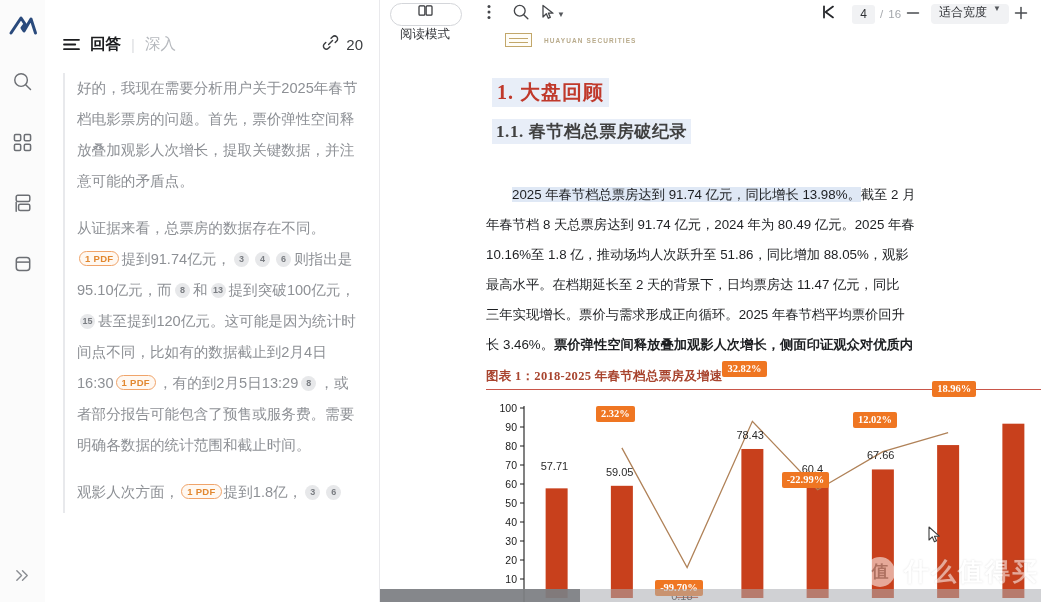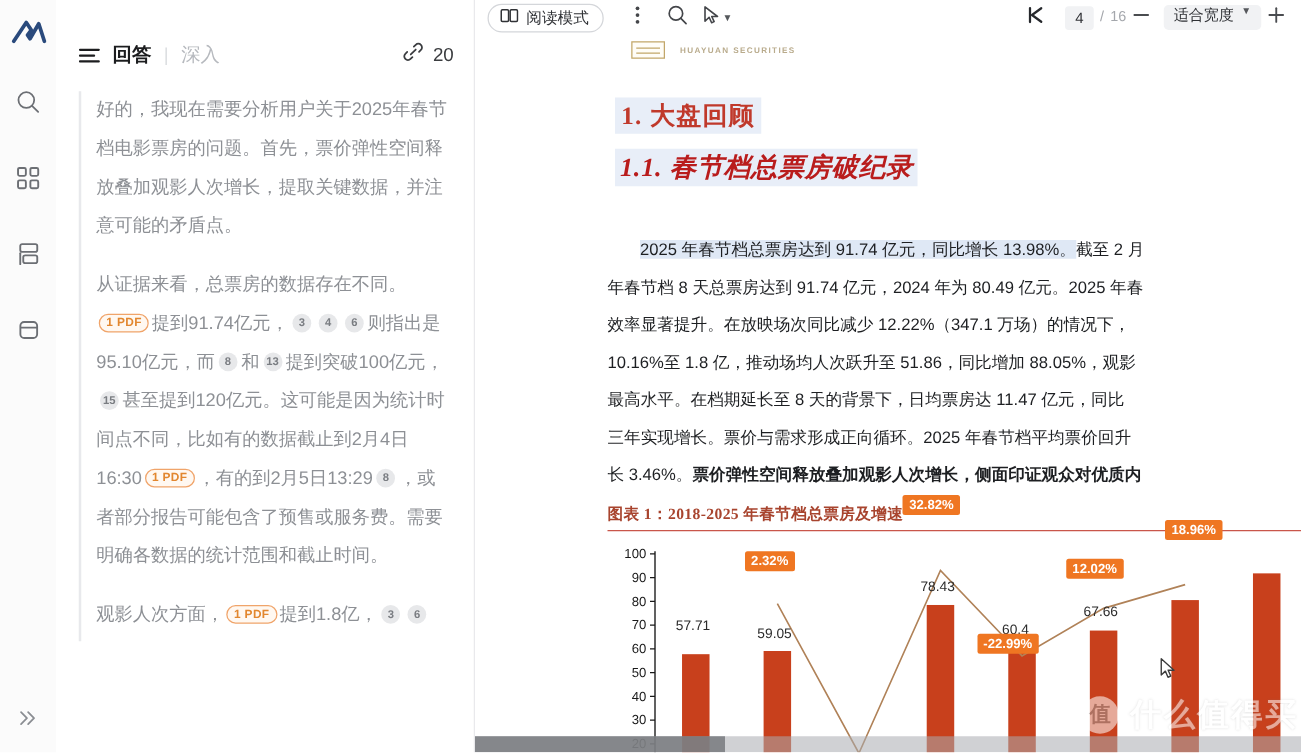--- a/index.html
+++ b/index.html
@@ -92,21 +92,21 @@
   .doc-pane { flex: 1 1 auto; height: 602px; position: relative; background:#fff; overflow:hidden; }
 
   .doc-toolbar {
     height: 28px; display:flex; align-items:center; gap: 0;
     padding: 0 8px 0 10px; background:#fff; position:relative; z-index:5;
   }
   .read-mode-btn {
     display:flex; align-items:center; gap:6px;
     height: 23px; padding: 0 11px 0 9px;
     border:1px solid #d4d6da; border-radius: 12px;
-    font-size: 12.5px; color:#303236; cursor:pointer; background:#fff;
+    font-size: 12.5px; color:#303236; cursor:pointer; background:#fff;flex-direction:column;
   }
   .tb-icon {
     width: 26px; height: 23px; display:flex; align-items:center; justify-content:center;
     color:#44464a; cursor:pointer; margin-left: 6px;
   }
   .tb-gap { width: 8px; }
   .caret-sm { font-size: 8px; color:#55585c; margin-left:1px; }
   .tb-right { margin-left: auto; display:flex; align-items:center; gap:0; }
   .page-box {
     min-width: 23px; height: 19px; background:#f1f2f4; border-radius:3px;
@@ -142,24 +142,23 @@
   .logo-text { font-size: 6.5px; letter-spacing: 1.1px; color:#b9ab8c; font-weight:700; }
 
   .h1-doc {
     margin: 28px 0 0 112px; display:inline-block;
     font-size: 20px; font-weight: 700; color:#c0392b;
     background: #e8eef8; padding: 1px 5px; letter-spacing: 1px;
     font-family: "Liberation Serif", "DejaVu Serif", serif;
   }
   .h2-doc {
     margin: 12px 0 0 112px; display:inline-block;
-    font-size: 21px; font-weight:700; color:#b91c1c;
+    font-size: 17px; font-weight:700; color:#404040;
     background:#e8eef8; padding: 1px 4px; letter-spacing:.6px;
     font-family: "Liberation Serif", "DejaVu Serif", serif;
-    font-style: italic;
   }
   .doc-body { margin: 16px 0 0 106px; padding-right: 0; }
   .doc-body p {
     font-size: 13.3px; line-height: 30px; color:#1d1f22; white-space: nowrap;
   }
   .doc-body p.indent { text-indent: 26px; margin-top: 36px; }
   .hl { background:#dfe8f5; }
   .bold-run { font-weight: 700; }
 
   .fig-title {
@@ -167,21 +166,21 @@
     font-family: "Liberation Serif","DejaVu Serif",serif; letter-spacing:.3px;
     border-bottom: 1.2px solid #c9564a; display:block; padding-bottom: 4px; width: 560px;
   }
 
   
   .chart-wrap { position:relative; margin: 8px 0 0 106px; width: 560px; height: 235px; }
   .chart-svg { display:block; }
   .pct-badge {
     position:absolute; background:#ef7622; color:#fff;
     font-size: 10.5px; font-weight: 600; padding: 2px 5px; border-radius: 2px;
-    white-space: nowrap; line-height: 1.15;
+    white-space: nowrap; line-height: 1.15; font-family: Liberation Serif, serif;
   }
   .val-lbl {
     position:absolute; color:#2b2b2b; font-size: 11px; white-space:nowrap;
   }
   .axis-lbl { font-size: 10.5px; fill:#1a1a1a; font-family:"Liberation Sans",sans-serif; }
 
   .watermark {
     position:absolute; right: 2px; bottom: 14px;
     display:flex; align-items:center; gap: 9px;
     opacity: .55; pointer-events:none;
@@ -387,23 +386,22 @@
           <div class="logo-mark"></div>
           <div class="logo-text">HUAYUAN SECURITIES</div>
         </div>
 
         <div><span class="h1-doc">1. 大盘回顾</span></div>
         <div><span class="h2-doc">1.1. 春节档总票房破纪录</span></div>
 
         <div class="doc-body" id="docBody">
             <p class="indent"><span class="hl">2025 年春节档总票房达到 91.74 亿元，同比增长 13.98%。</span><span>截至 2 月</span></p>
             <p>年春节档 8 天总票房达到 91.74 亿元，2024 年为 80.49 亿元。2025 年春</p>
-            <p>效率显著提升。在放映场次同比减少 12.22%（347.1 万场）的情况下，</p>
             <p>10.16%至 1.8 亿，推动场均人次跃升至 51.86，同比增加 88.05%，观影</p>
-            <p>最高水平。在档期延长至 8 天的背景下，日均票房达 11.47 亿元，同比</p>
+            <p>最高水平。在档期延长至 2 天的背景下，日均票房达 11.47 亿元，同比</p>
             <p>三年实现增长。票价与需求形成正向循环。2025 年春节档平均票价回升</p>
             <p><span>长 3.46%。</span><span class="bold-run">票价弹性空间释放叠加观影人次增长，侧面印证观众对优质内</span></p>
           </div>
 
         <div class="fig-title">图表 1：2018-2025 年春节档总票房及增速</div>
 
         <div class="chart-wrap" id="chartWrap">
             <svg width="560" height="235" class="chart-svg">
               <line x1="38" y1="8" x2="38" y2="225" stroke="#1a1a1a" stroke-width="1.1"></line>
               <line x1="34" y1="181" x2="38" y2="181" stroke="#1a1a1a" stroke-width="1"></line>

